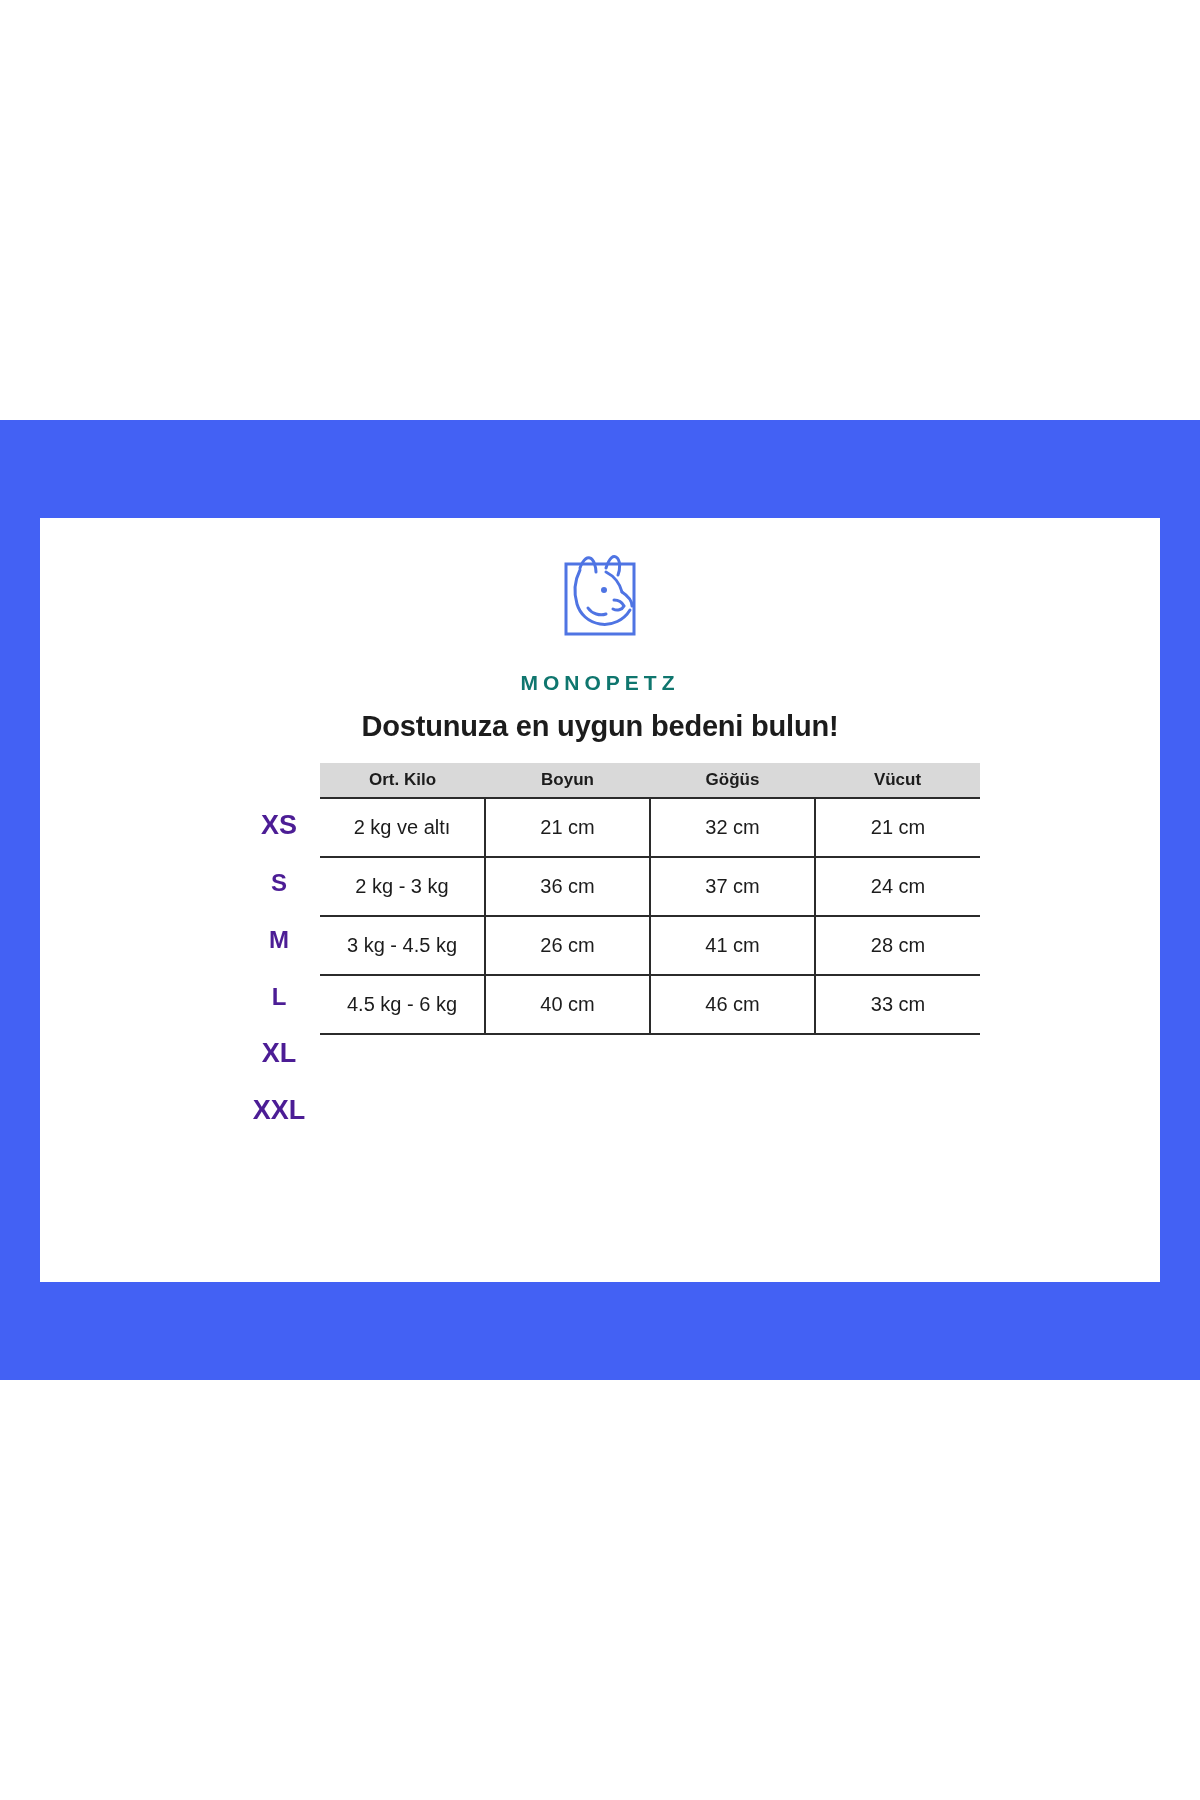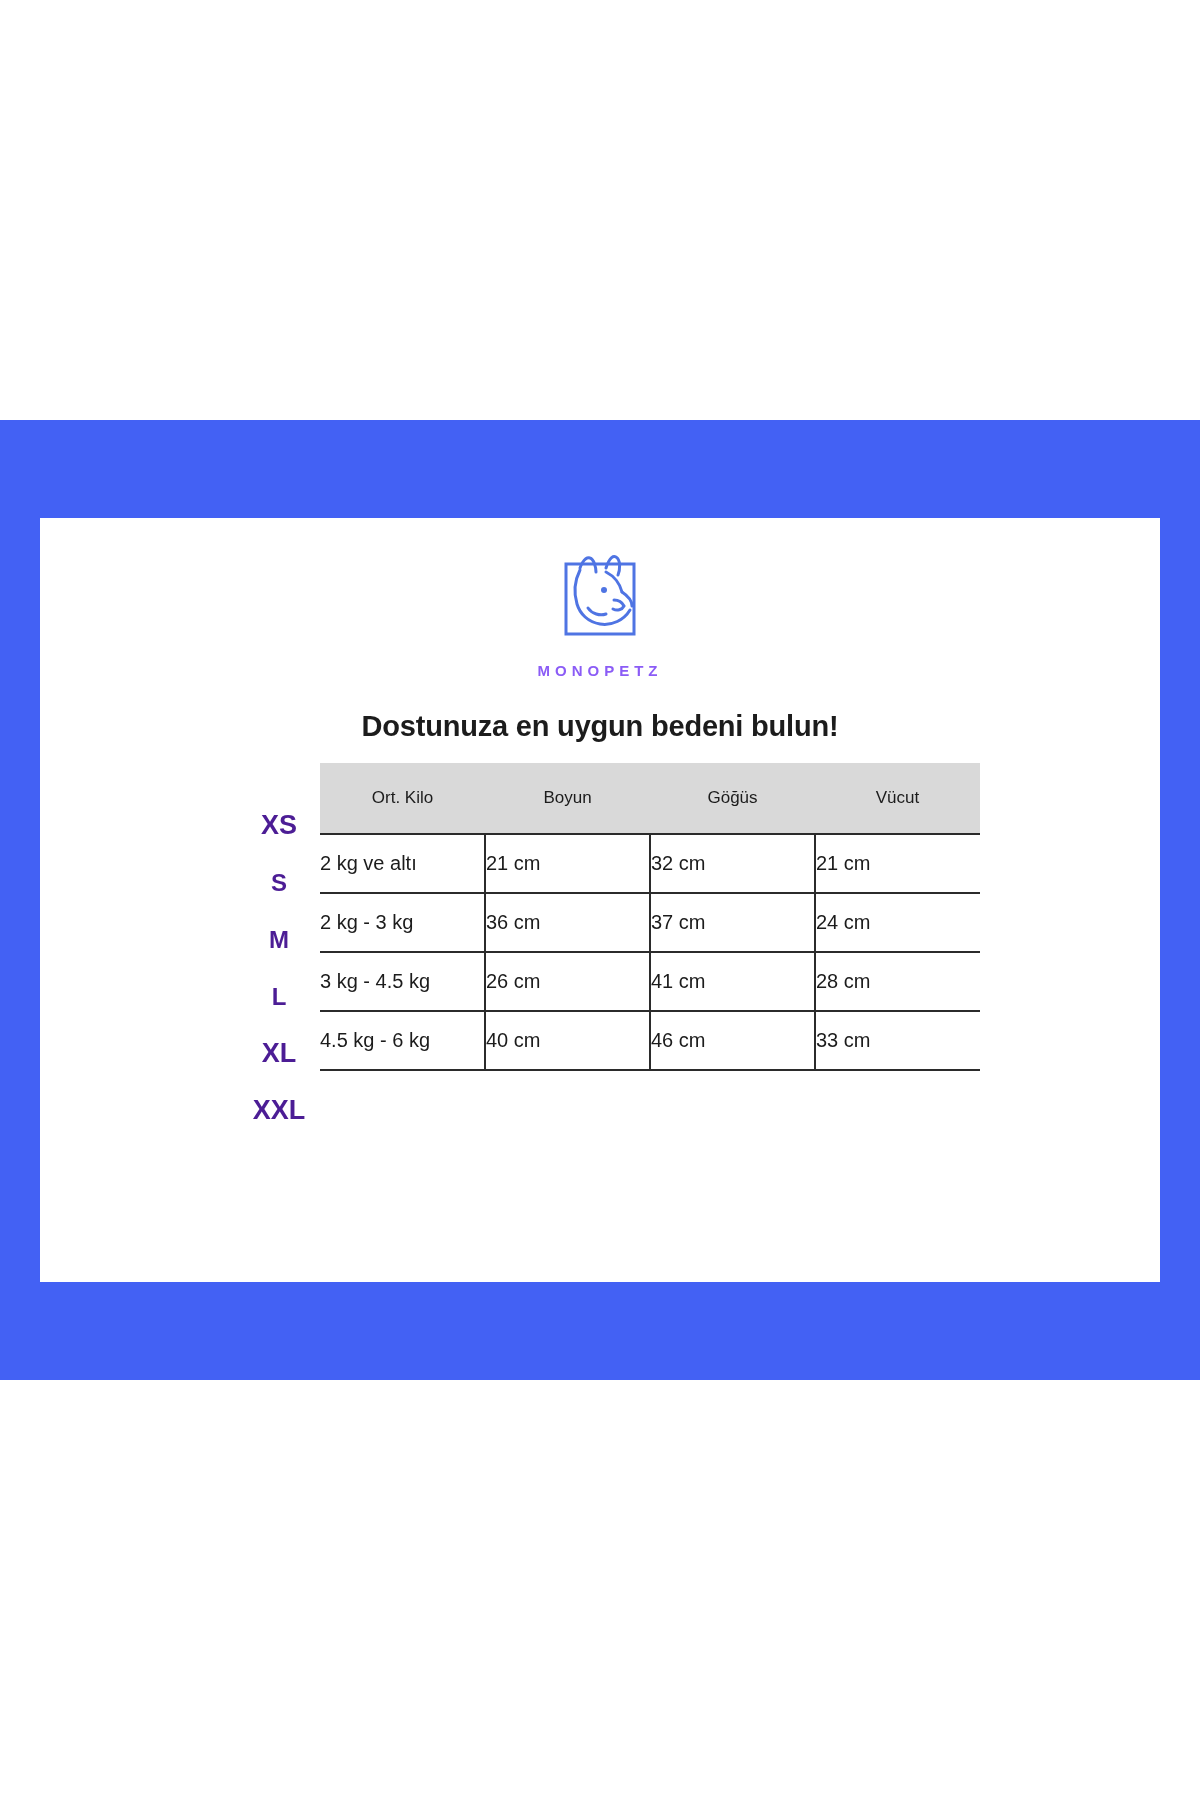--- a/index.html
+++ b/index.html
@@ -48,24 +48,24 @@
     left: 0;
     top: 30px;
     width: 1120px;
     text-align: center;
   }
   .logo-mark {
     display: block;
     margin: 0 auto;
   }
   .logo-word {
-    margin-top: 14px;
-    font-size: 15px;
+    margin-top: 23px;
+    font-size: 21px;
     letter-spacing: 5px;
-    color: #8b5cf6;
+    color: #0f766e;
     font-weight: 700;
     font-family: "Liberation Sans", sans-serif;
   }
 
   .headline {
     position: absolute;
     left: 0;
     top: 192px;
     width: 1120px;
     text-align: center;
@@ -87,31 +87,32 @@
     border-collapse: collapse;
     width: 660px;
     margin-left: 80px;
     table-layout: fixed;
   }
 
   table.size-table th {
     background: #d9d9d9;
     color: #1c1c1c;
     font-size: 17px;
-    font-weight: 400;
+    font-weight: 700;
     height: 34px;
-    padding: 18px;
+    padding: 0;
     text-align: center;
     border: none;
   }
 
   table.size-table td {
     height: 57px;
     font-size: 20px;
     color: #1c1c1c;
+    text-align: center;
     border-bottom: 2px solid #2b2b2b;
     border-right: 2px solid #2b2b2b;
     padding: 0;
     font-weight: 400;
   }
   table.size-table td:last-child {
     border-right: none;
   }
   table.size-table tr:first-child td {
     border-top: 2px solid #2b2b2b;

